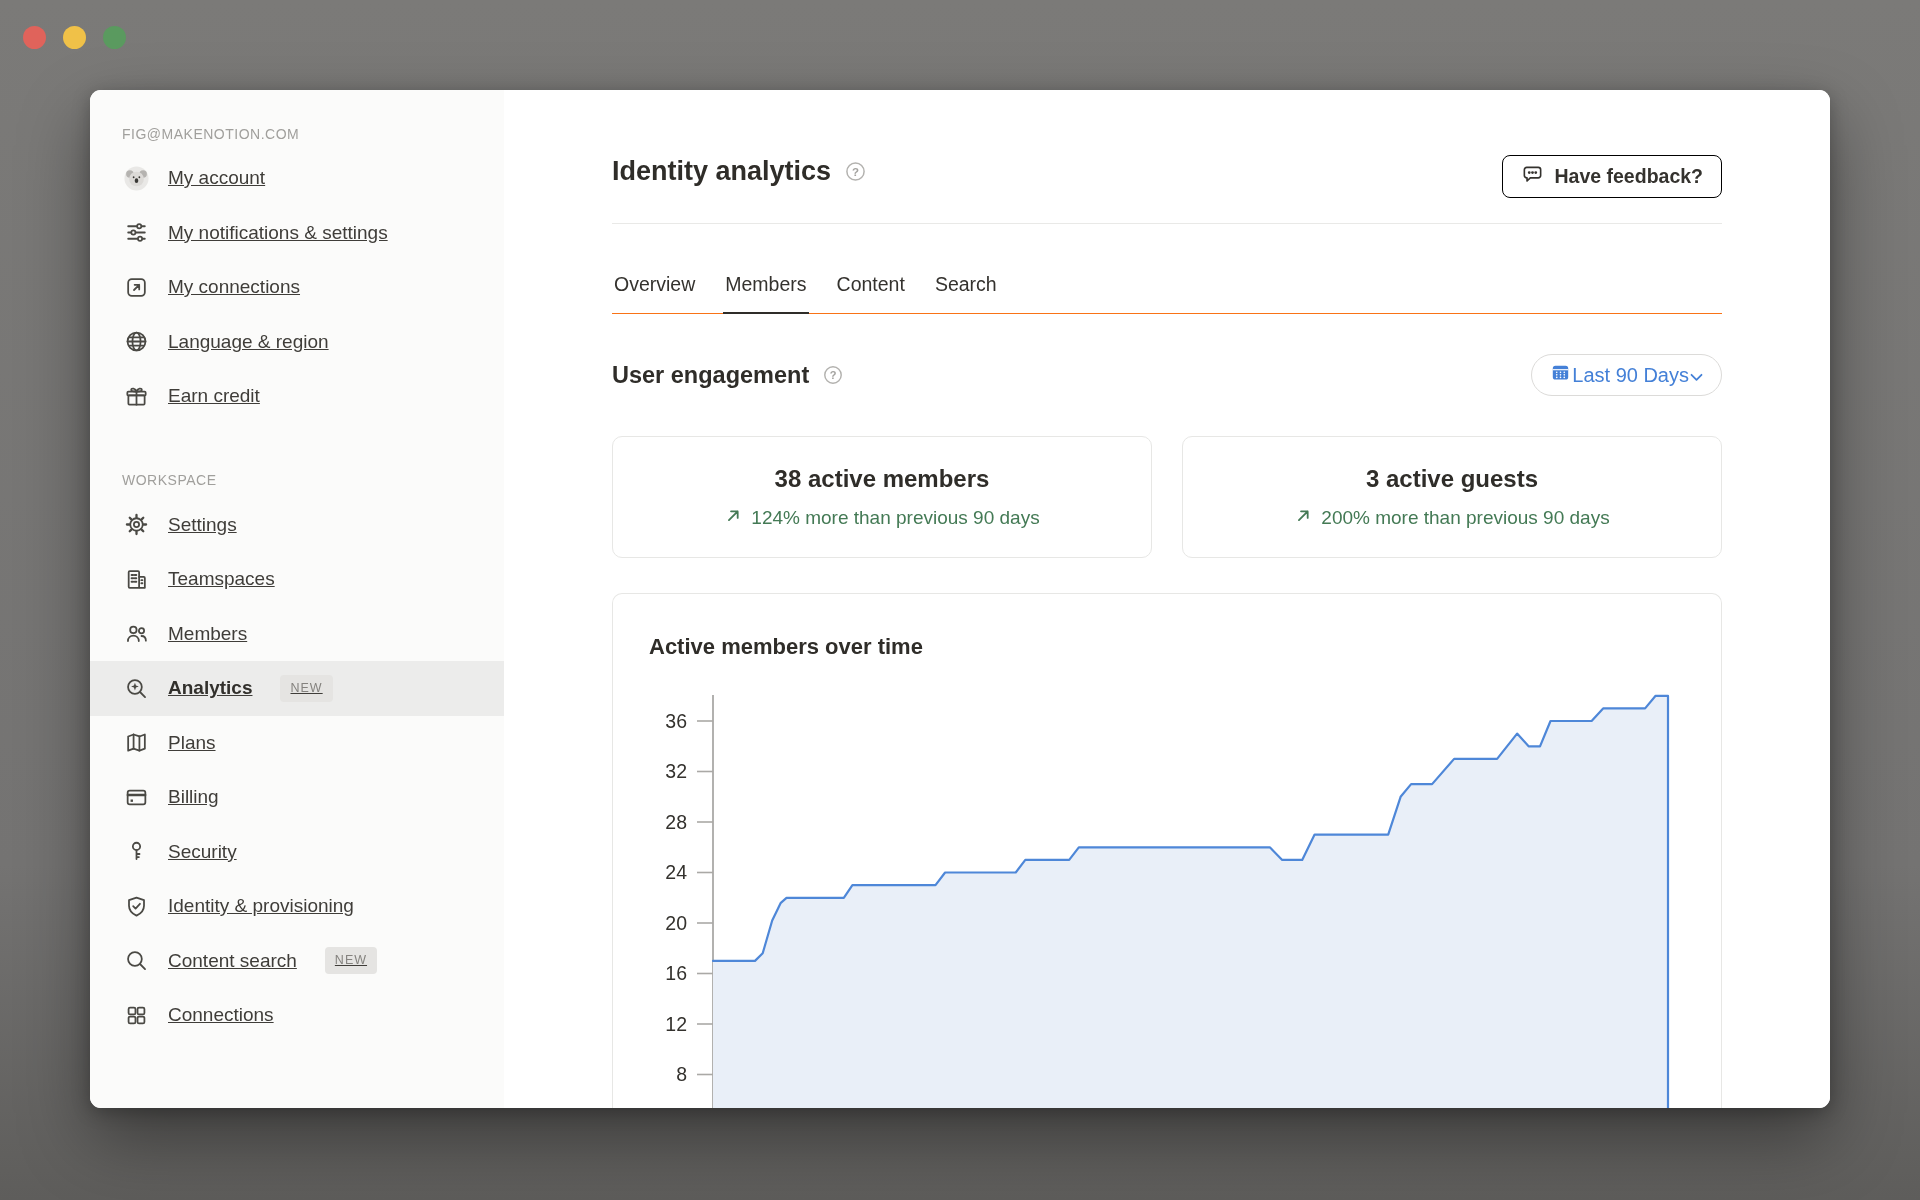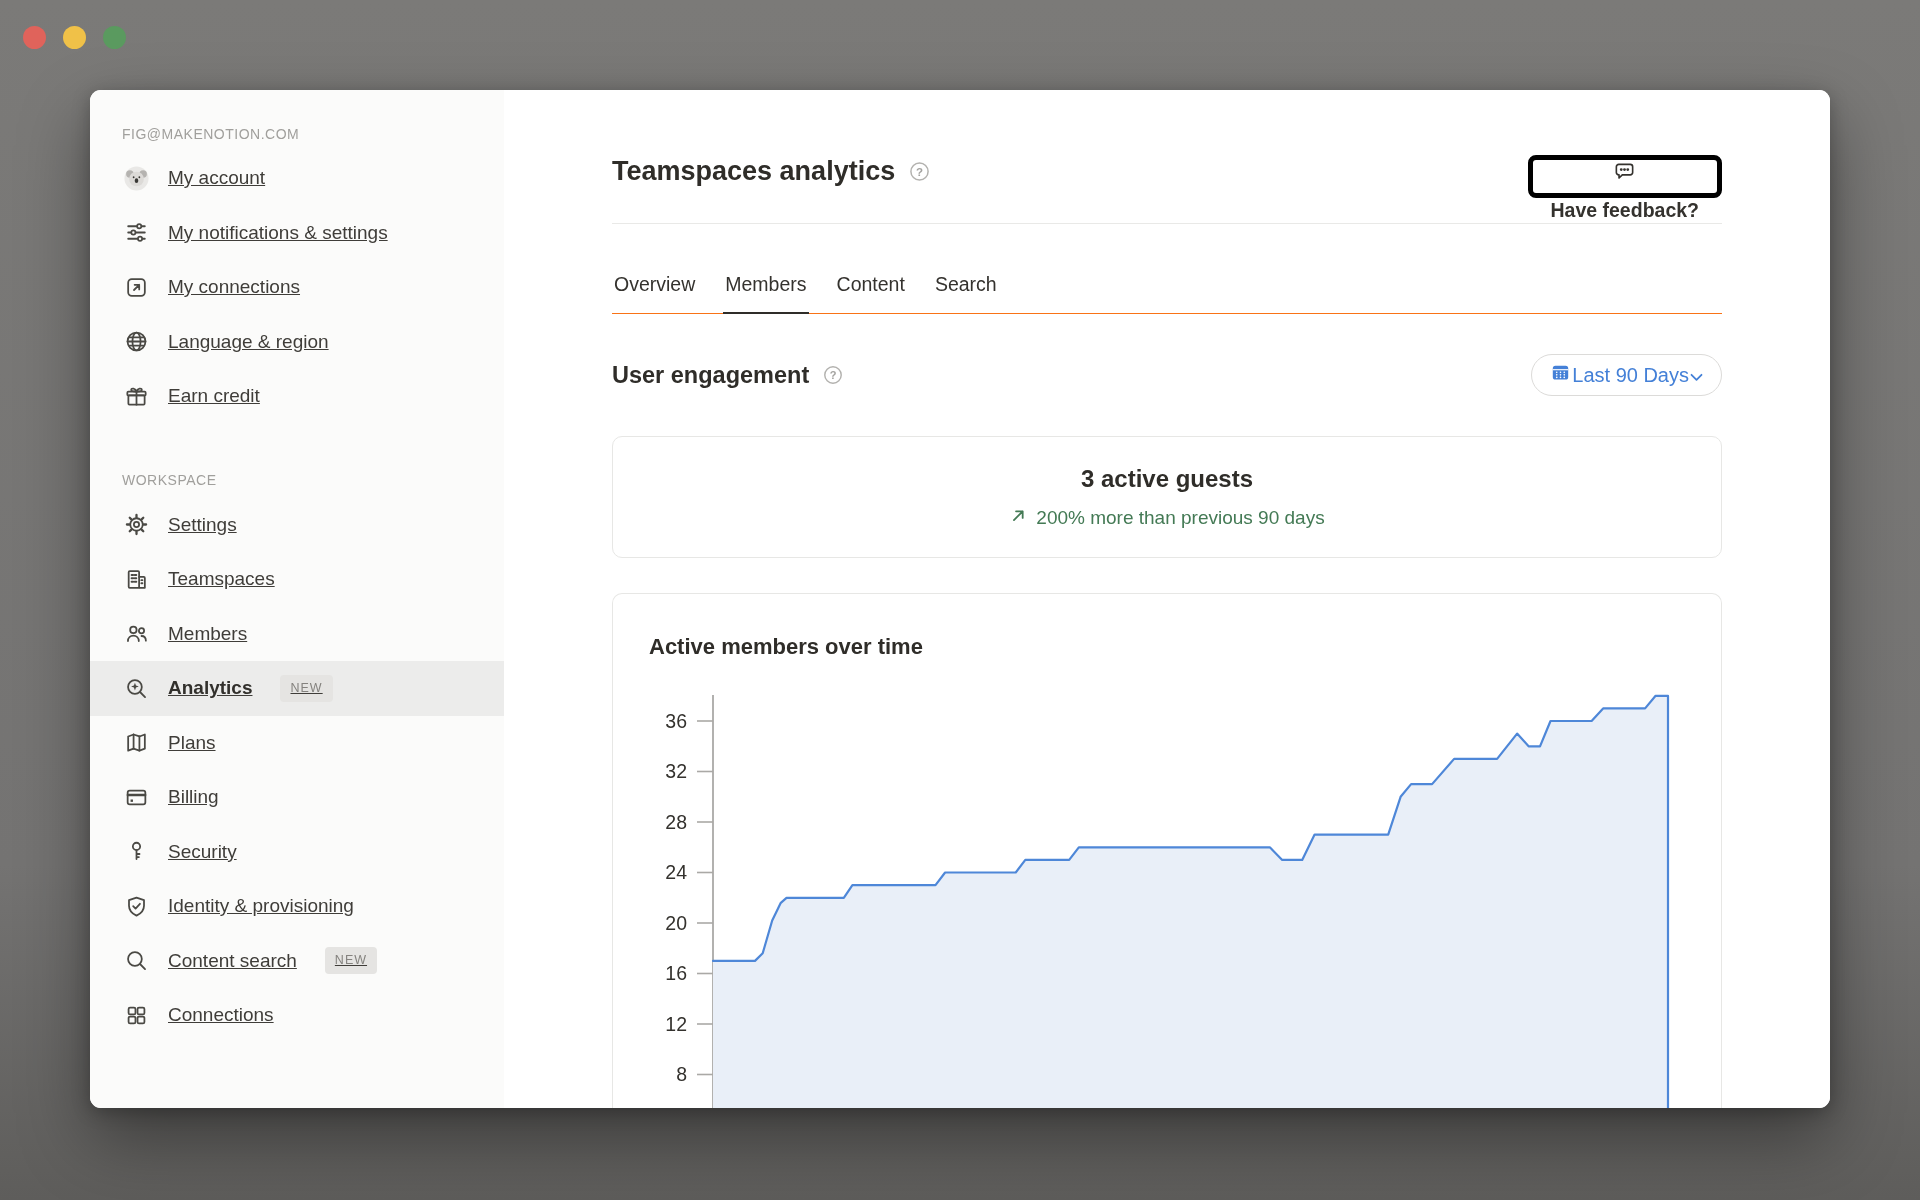--- a/index.html
+++ b/index.html
@@ -43,22 +43,22 @@
   }
 
   
   .main { flex:1; padding:0 108px; position:relative; overflow:hidden; background:#fff; }
   .page-header { display:flex; align-items:center; margin-top:66px; }
   .page-title { font-size:27px; font-weight:700; color:#2f2d29; }
   .help-ico { margin-left:13px; }
   .help-ico svg { display:block; }
   .feedback-btn {
     position:absolute; right:108px; top:65px; height:43px; display:flex; align-items:center; gap:11px;
-    border:5px solid #000000; border-radius:8px; padding:0 18px; background:#fff;
-    font-size:19.5px; font-weight:600; color:#34322e; cursor:pointer;flex-direction:column;
+    border:1px solid #000000; border-radius:8px; padding:0 18px; background:#fff;
+    font-size:19.5px; font-weight:600; color:#34322e; cursor:pointer;
   }
   .feedback-btn svg { stroke:#34322e; fill:none; stroke-width:1.7; stroke-linecap:round; stroke-linejoin:round; }
   .divider { height:1px; background:#e9e9e7; margin-top:36px; }
 
   .tabs { display:flex; gap:26px; border-bottom:1px solid #f97316; margin-top:49px; }
   .tab { padding:0 2px 17px; font-size:19.5px; color:#34322e; cursor:pointer; position:relative; }
   .tab.active::after { content:""; position:absolute; left:0; right:0; bottom:-1px; height:2.5px; background:#2f2d29; }
 
   .section-row { display:flex; align-items:center; margin-top:40px; }
   .section-title { font-size:23.5px; font-weight:700; color:#2f2d29; }
@@ -270,21 +270,21 @@
         </svg>
       </span>
       <span class="nav-text">Connections</span>
     </div>
 
   </div>
 
   <div class="main">
 
     <div class="page-header">
-      <span class="page-title">Teamspaces analytics</span>
+      <span class="page-title">Identity analytics</span>
       <span class="help-ico">
         <svg width="23" height="23" viewBox="0 0 23 23">
           <circle cx="11.5" cy="11.5" r="8.6" fill="none" stroke="#b3b2af" stroke-width="1.5"></circle>
           <text x="11.5" y="15.6" text-anchor="middle" font-size="11.5" font-weight="bold" fill="#a3a29f" font-family="inherit">?</text>
         </svg>
       </span>
     </div>
 
     <button class="feedback-btn">
       <span>
@@ -337,20 +337,31 @@
         <span>
           <svg width="13" height="9" viewBox="0 0 13 9">
               <path d="M1.5,1.8 L6.5,6.8 L11.5,1.8" fill="none" stroke="#4480d7" stroke-width="1.8" stroke-linecap="round" stroke-linejoin="round"></path>
             </svg>
         </span>
       </button>
     </div>
 
     <div class="stats-row">
       <div class="stat-card">
+        <div class="stat-value">38 active members</div>
+        <div class="stat-delta">
+          <span>
+            <svg width="19" height="19" viewBox="0 0 20 20">
+                <path d="M5.2,14.8 L14.4,5.6 M7.4,5.6 H14.4 V12.6"></path>
+              </svg>
+          </span>
+          <span>124% more than previous 90 days</span>
+        </div>
+      </div>
+      <div class="stat-card">
         <div class="stat-value">3 active guests</div>
         <div class="stat-delta">
           <span>
             <svg width="19" height="19" viewBox="0 0 20 20">
                 <path d="M5.2,14.8 L14.4,5.6 M7.4,5.6 H14.4 V12.6"></path>
               </svg>
           </span>
           <span>200% more than previous 90 days</span>
         </div>
       </div>

